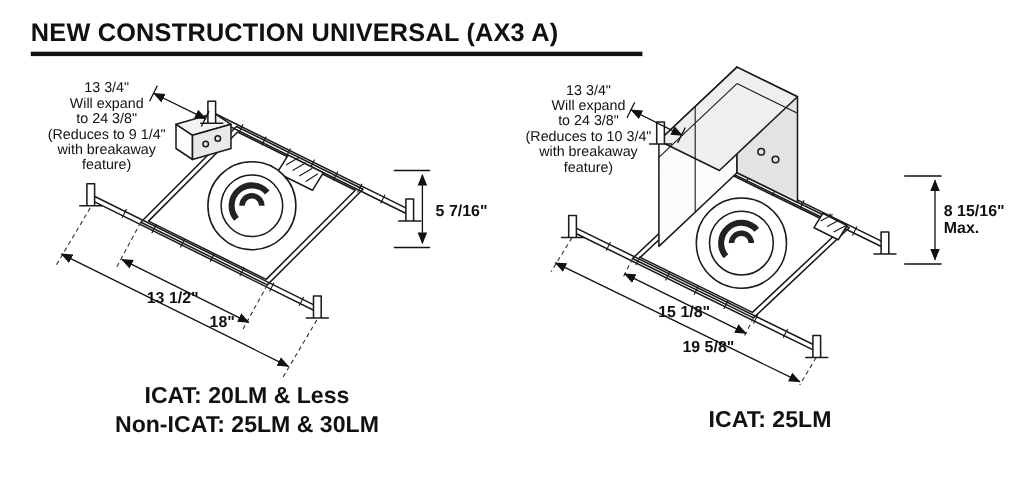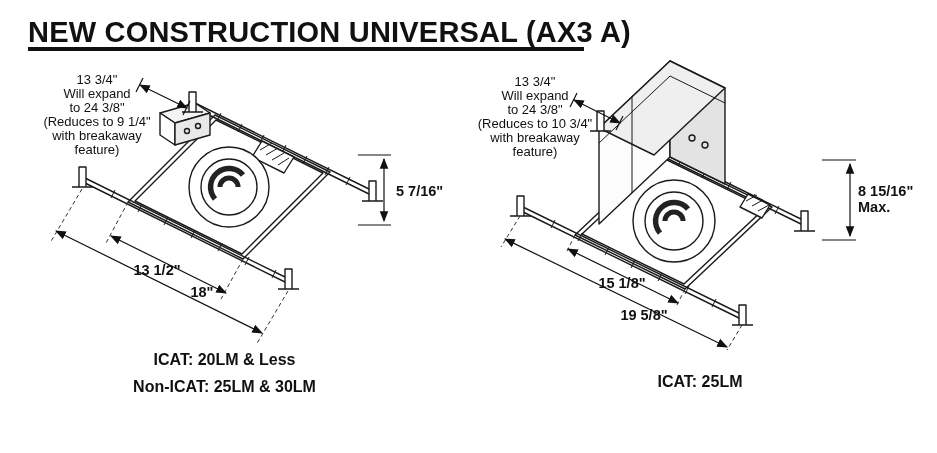--- a/index.html
+++ b/index.html
@@ -1,22 +1,22 @@
 <!DOCTYPE html>
 <html><head>
 <meta charset="utf-8">
 <style>
   html,body{margin:0;padding:0}
   body{
     width:937px;height:453px;background:#fff;position:relative;overflow:hidden;
     font-family:"Liberation Sans",sans-serif;color:#111;
   }
-  .title{position:absolute;left:28px;top:16px;font-size:29px;font-weight:700;letter-spacing:.2px;white-space:nowrap}
+  .title{position:absolute;left:28px;top:16px;font-size:23px;font-weight:700;letter-spacing:.2px;white-space:nowrap}
   .title-rule{position:absolute;left:28px;top:47px;width:556px;height:4px;background:#111}
-  .caption{position:absolute;text-align:center;font-weight:700;font-size:16px;line-height:27px;white-space:nowrap}
+  .caption{position:absolute;text-align:center;font-weight:700;font-size:21px;line-height:27px;white-space:nowrap}
   svg.diag{position:absolute}
   svg text{font-family:"Liberation Sans",sans-serif}
   .ln{stroke:#1a1a1a;stroke-width:1.4;fill:none;stroke-linejoin:round}
   .dim{stroke:#111;stroke-width:1.2;fill:none}
   .ext{stroke:#333;stroke-width:1;stroke-dasharray:4 3;fill:none}
   .note{font-size:13px;fill:#111}
   .dlab{font-size:14.5px;font-weight:700;fill:#111}
   .mid{text-anchor:middle}
 </style>
 </head>

